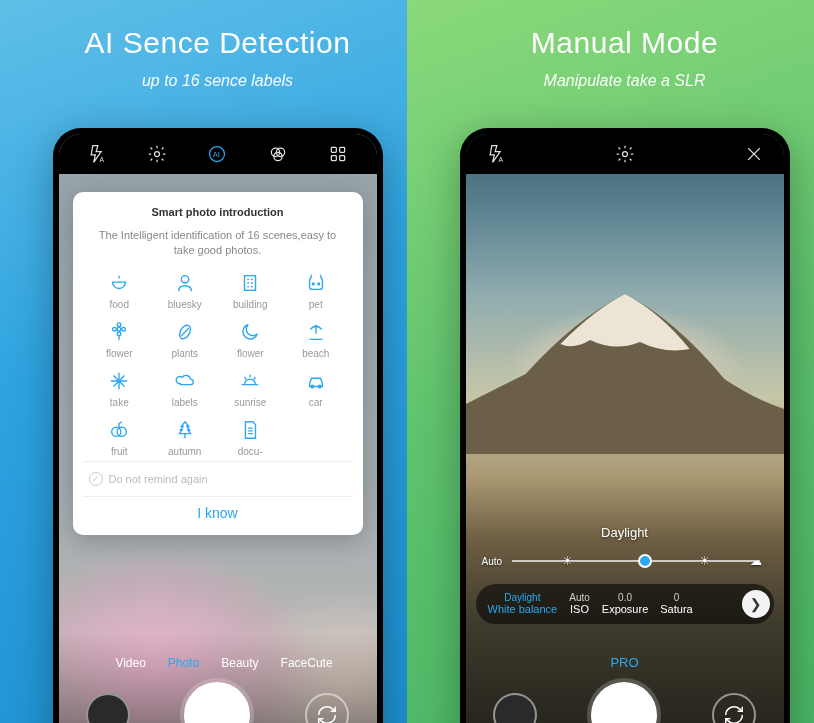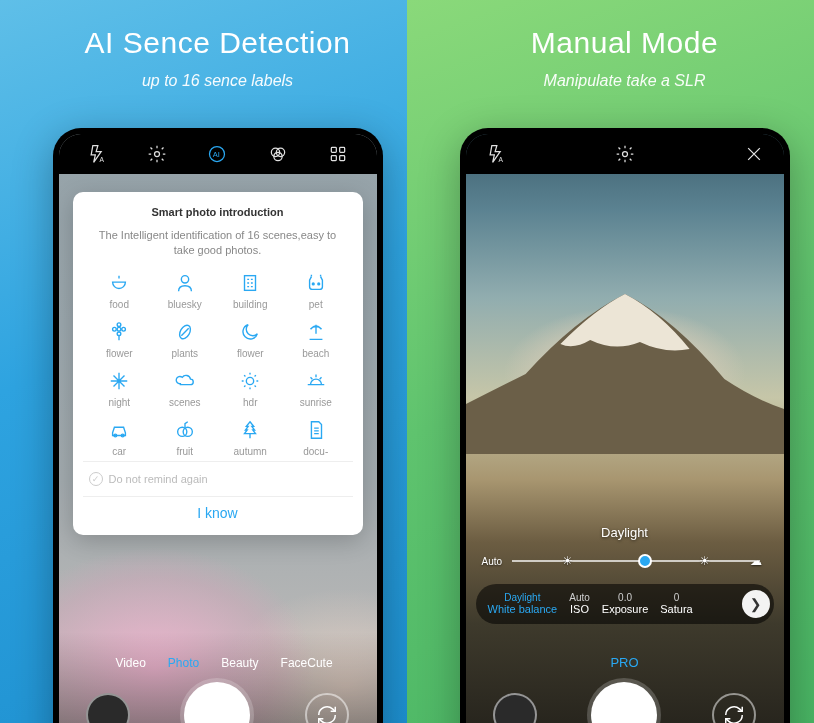--- a/index.html
+++ b/index.html
@@ -421,38 +421,29 @@
                 </svg>
               </span>
               <span class="scene-label">beach</span>
             </div>
           <div class="scene">
               <span class="sicon">
                 <svg viewBox="0 0 24 24">
                   <path d="M12 3v18M3 12h18M6 6l12 12M18 6L6 18"></path>
                 </svg>
               </span>
-              <span class="scene-label">night</span>
+              <span class="scene-label">take</span>
             </div>
           <div class="scene">
               <span class="sicon">
                 <svg viewBox="0 0 24 24">
                   <path d="M7 15a4 4 0 1 1 2-7 5 5 0 0 1 9 2 3 3 0 0 1 0 6H7Z"></path>
                 </svg>
               </span>
-              <span class="scene-label">scenes</span>
-            </div>
-          <div class="scene">
-              <span class="sicon">
-                <svg viewBox="0 0 24 24">
-                  <circle cx="12" cy="12" r="4"></circle>
-                  <path d="M12 3v2M12 19v2M3 12h2M19 12h2M5.6 5.6l1.4 1.4M17 17l1.4 1.4M5.6 18.4L7 17M17 7l1.4-1.4"></path>
-                </svg>
-              </span>
-              <span class="scene-label">hdr</span>
+              <span class="scene-label">labels</span>
             </div>
           <div class="scene">
               <span class="sicon">
                 <svg viewBox="0 0 24 24">
                   <path d="M6 16a6 6 0 0 1 12 0M3 16h18M12 5v3M6 8l2 2M18 8l-2 2"></path>
                 </svg>
               </span>
               <span class="scene-label">sunrise</span>
             </div>
           <div class="scene">

